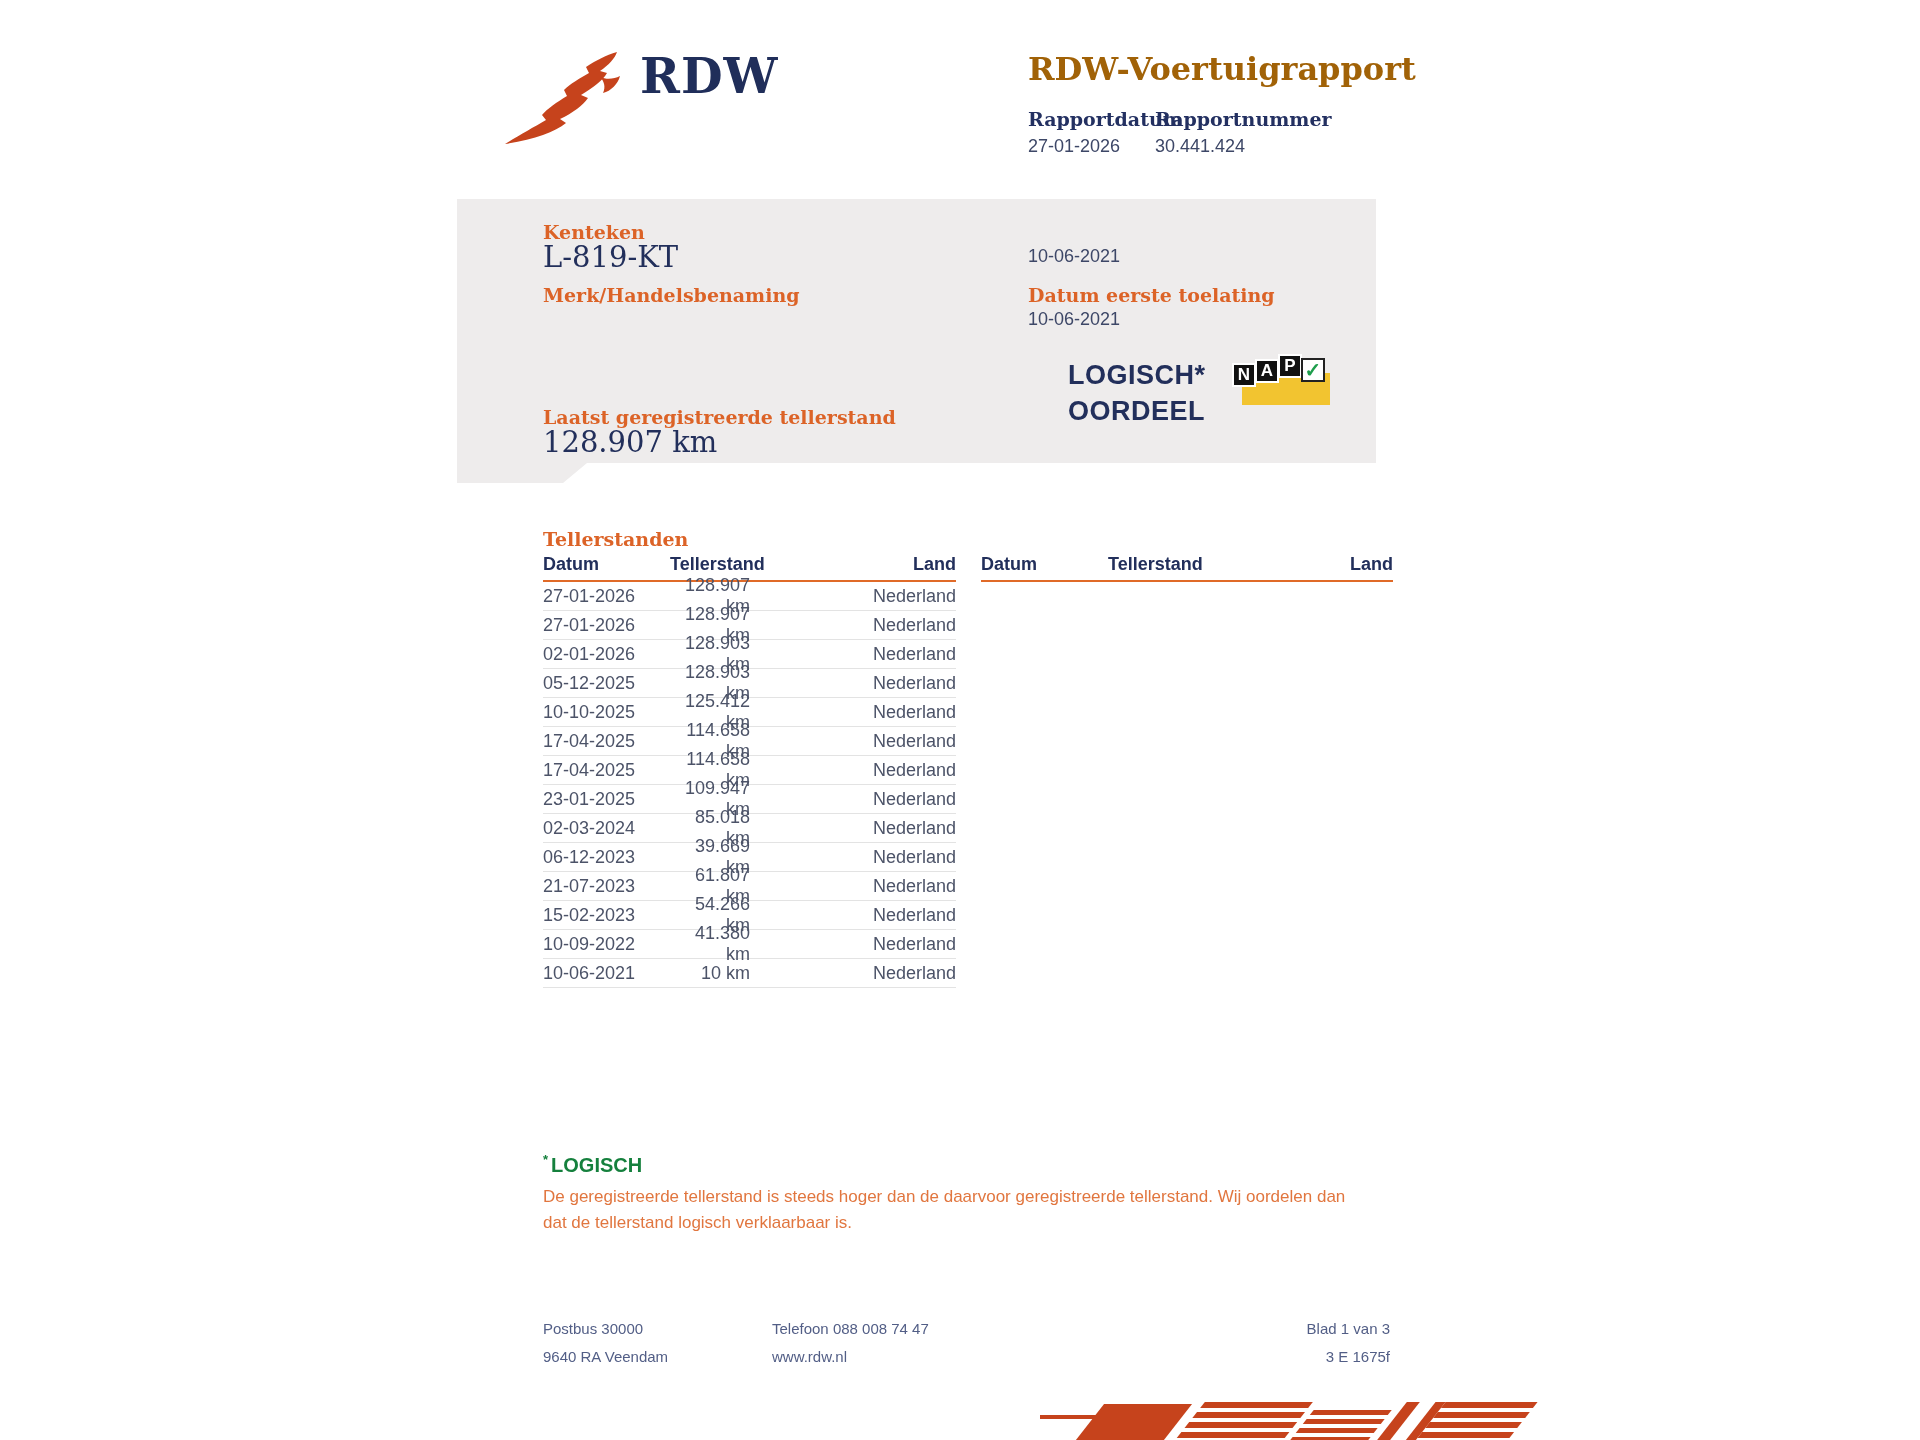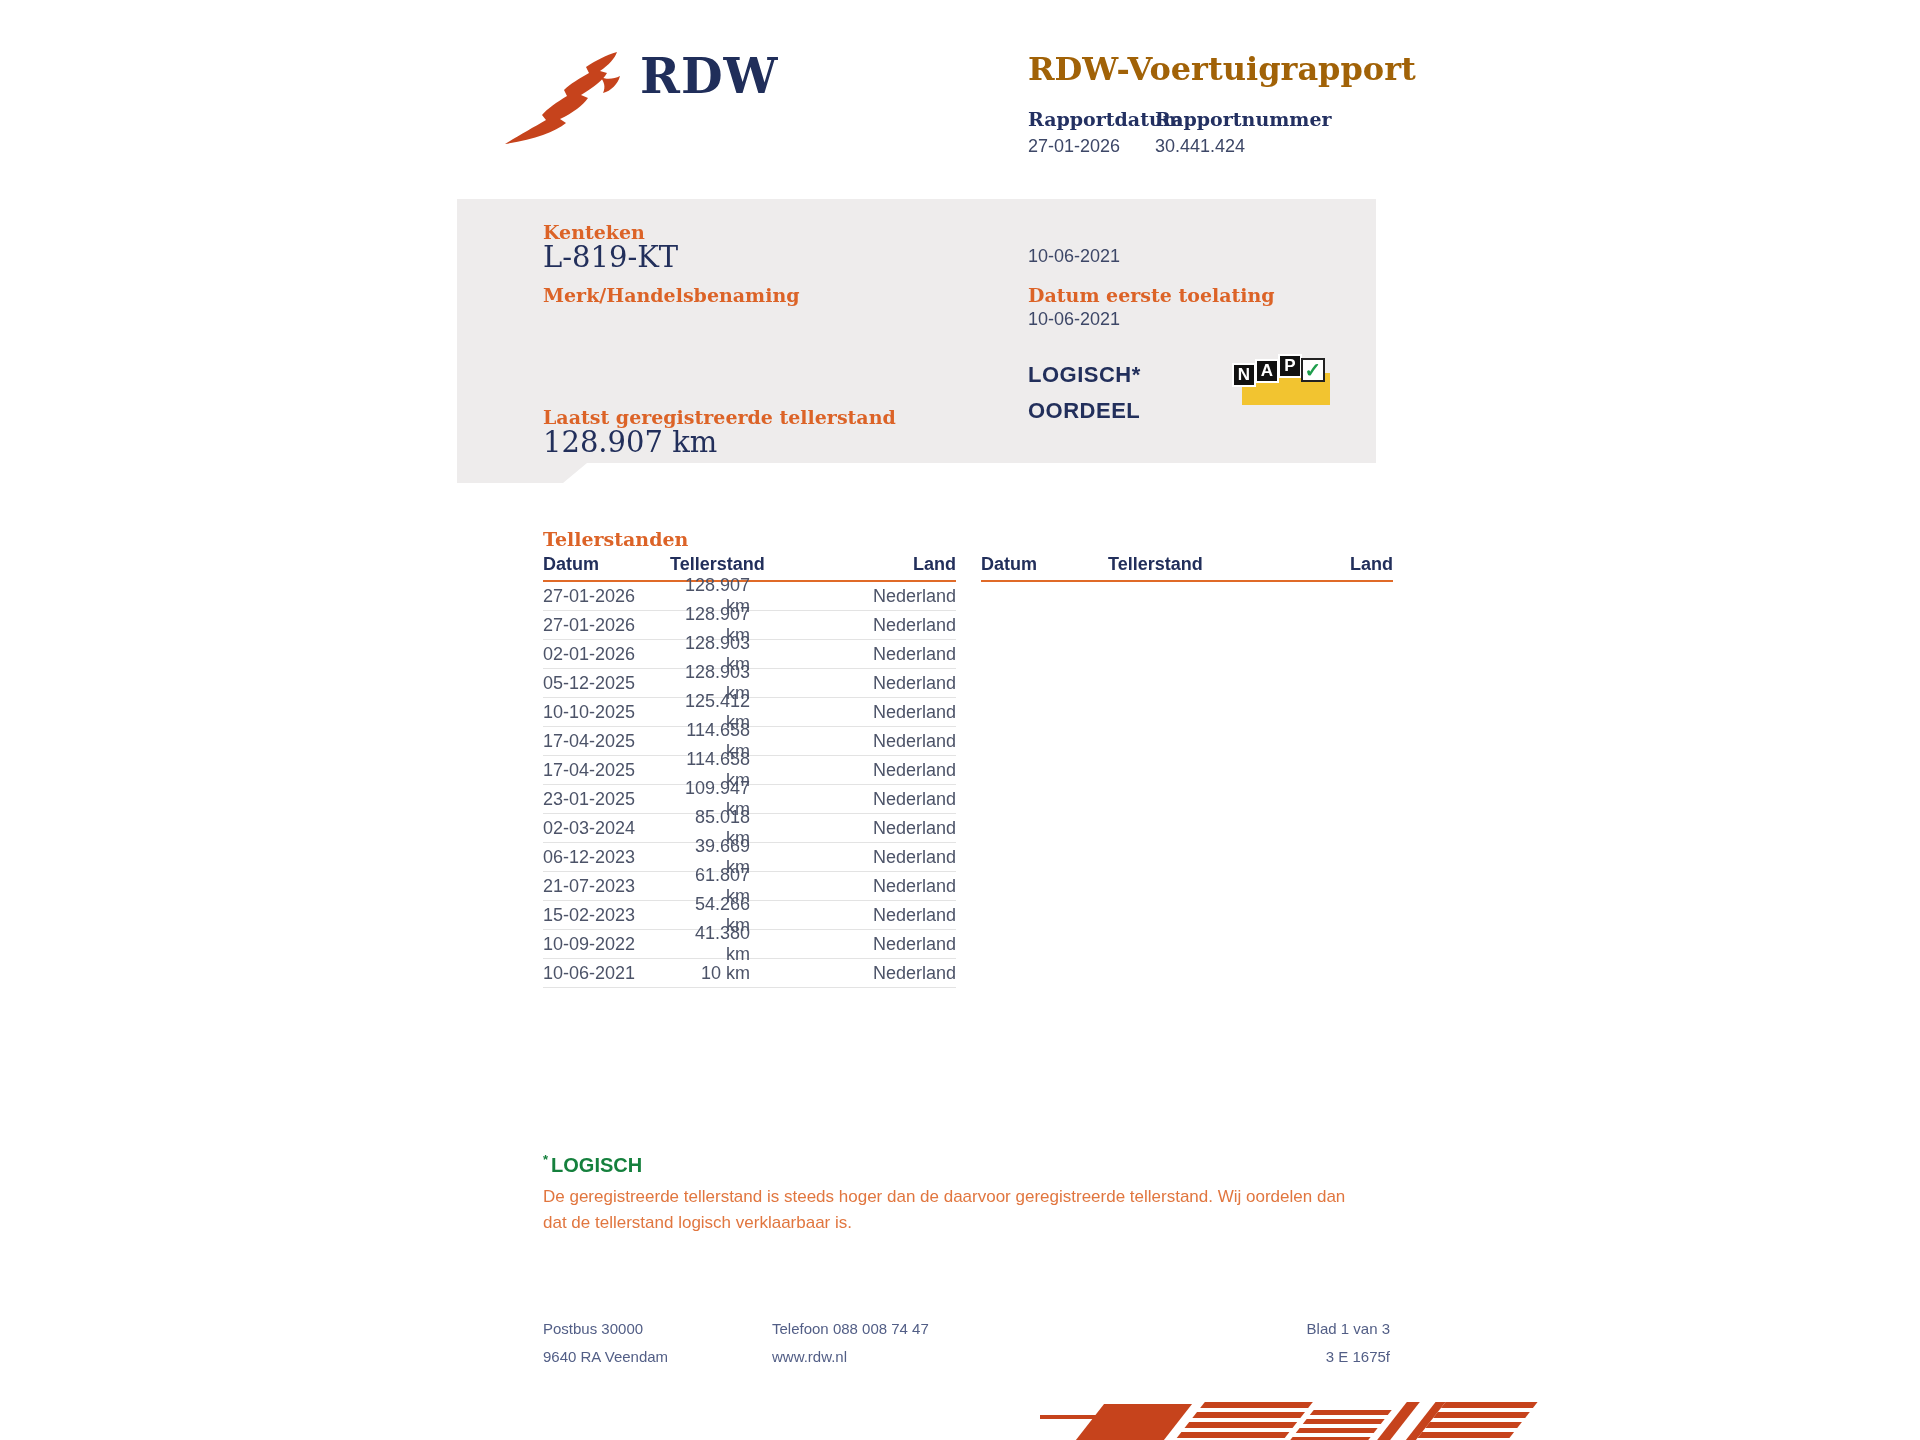--- a/index.html
+++ b/index.html
@@ -14,21 +14,21 @@
              font-size:32px;color:#a16207;}
   .rpt-label{font-family:"DejaVu Serif", serif;font-weight:700;font-size:19px;color:#233061;}
   .rpt-value{font-size:18px;color:#3D4767;}
 
   
   .graybox{left:457px;top:199px;width:919px;height:284px;background:#EEECEC;
            clip-path:polygon(0 0,100% 0,100% 264px,130px 264px,106px 284px,0 284px);}
   .lbl{font-family:"DejaVu Serif", serif;font-weight:700;font-size:19px;color:#DC6327;}
   .bigval{font-family:"DejaVu Serif", serif;font-size:29px;line-height:37px;color:#222F5B;}
   .dateval{font-size:18px;color:#3D4767;}
-  .oordeel{font-weight:700;font-size:22px;line-height:36px;color:#222F5B;letter-spacing:.5px;}
+  .oordeel{font-weight:700;font-size:27px;line-height:36px;color:#222F5B;letter-spacing:.5px;margin-left:40px;}
 
   
   .nap{left:775px;top:152px;width:104px;height:58px;}
   .nap-yellow{position:absolute;left:10px;top:22px;width:88px;height:32px;background:#F2C430;}
   .nap-tile{position:absolute;width:24px;height:24px;background:#111111;color:#ffffff;
             font-weight:700;font-size:17px;display:flex;align-items:center;justify-content:center;
             border:2px solid #ffffff;box-sizing:border-box;}
   .nap-check{background:#ffffff;border:2px solid #222222;color:#1E9E4C;font-size:20px;font-weight:700;}
 
   

